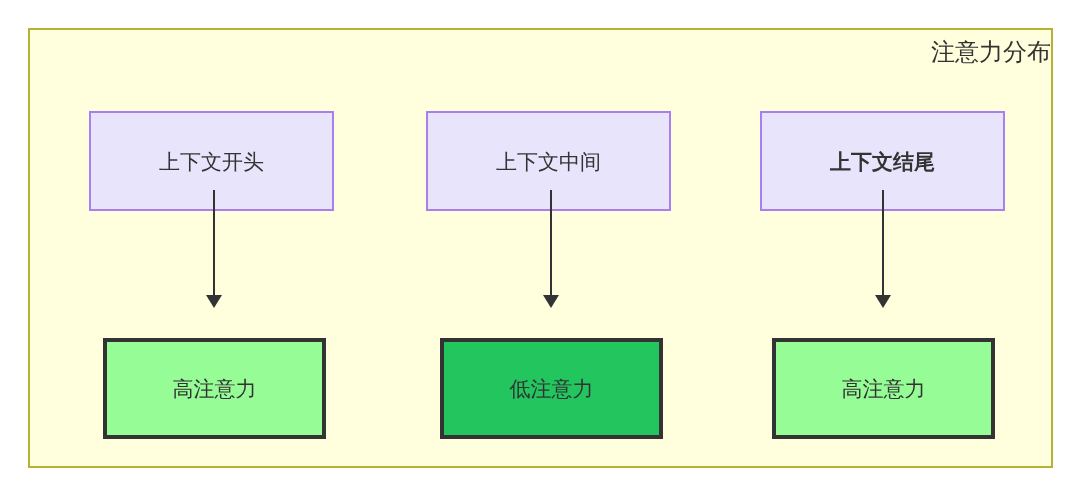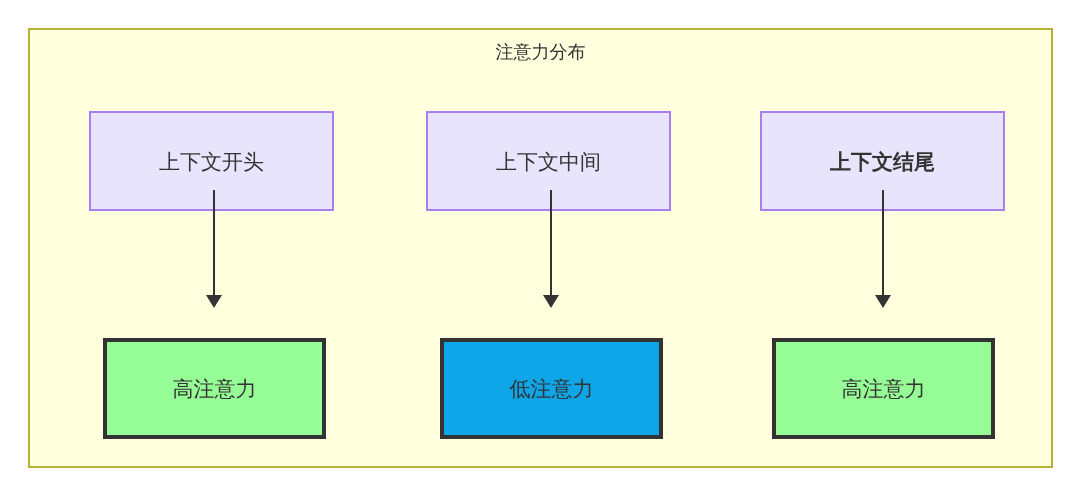--- a/index.html
+++ b/index.html
@@ -31,22 +31,22 @@
     background: #ffffdd;
     border: 2px solid #b5b234;
     box-sizing: border-box;
   }
 
   .subgraph-title {
     position: absolute;
     left: 0;
     top: 9px;
     width: 100%;
-    text-align: center;
-    font-size: 18px;
+    text-align: right;
+    font-size: 24px;
     color: #333333;
     line-height: 26px;
     white-space: nowrap;
   }
 
   
   .node {
     position: absolute;
     box-sizing: border-box;
     display: flex;
@@ -68,21 +68,21 @@
   }
 
   .node.att {
     width: 223px;
     height: 101px;
     top: 318px;
     border: 4px solid #333333;
   }
 
   .node.att.high { background: #96fc96; }
-  .node.att.low  { background: #0ea5e9; align-items: center; }
+  .node.att.low  { background: #22c55e; align-items: center; }
 
   
   .col-a .ctx  { left: 89px; }
   .col-b .ctx  { left: 426px; }
   .col-c .ctx  { left: 760px; font-weight: bold; }
 
   .col-a .att  { left: 103px; }
   .col-b .att  { left: 440px; }
   .col-c .att  { left: 772px; }
 

